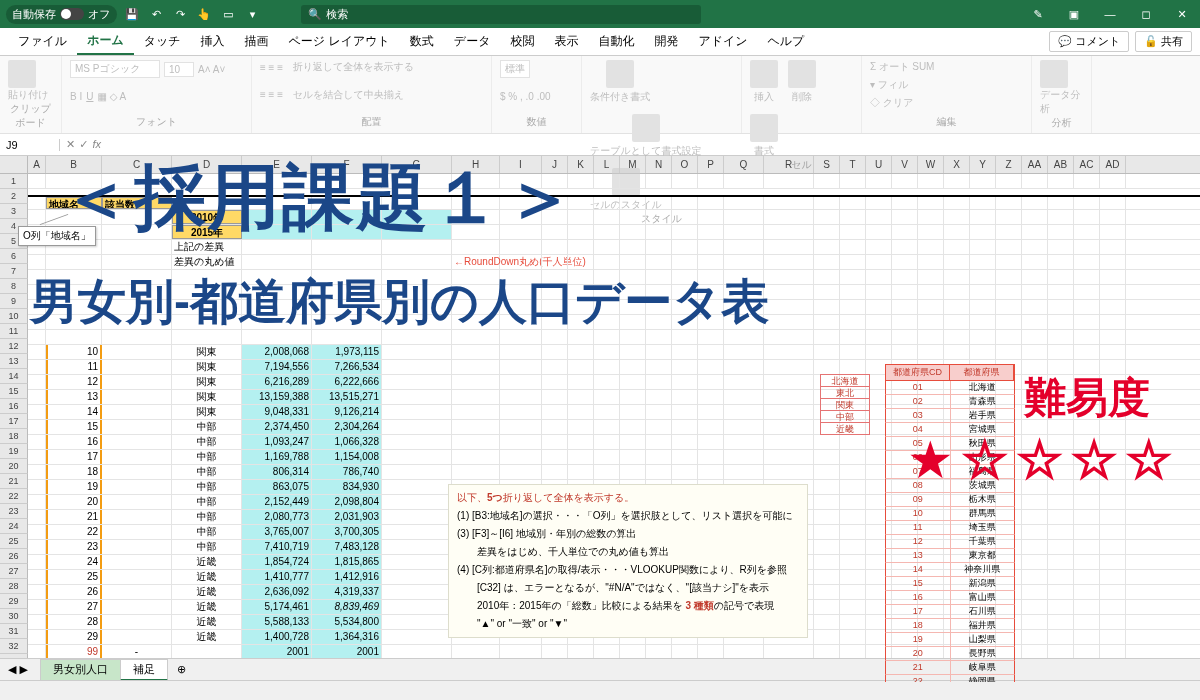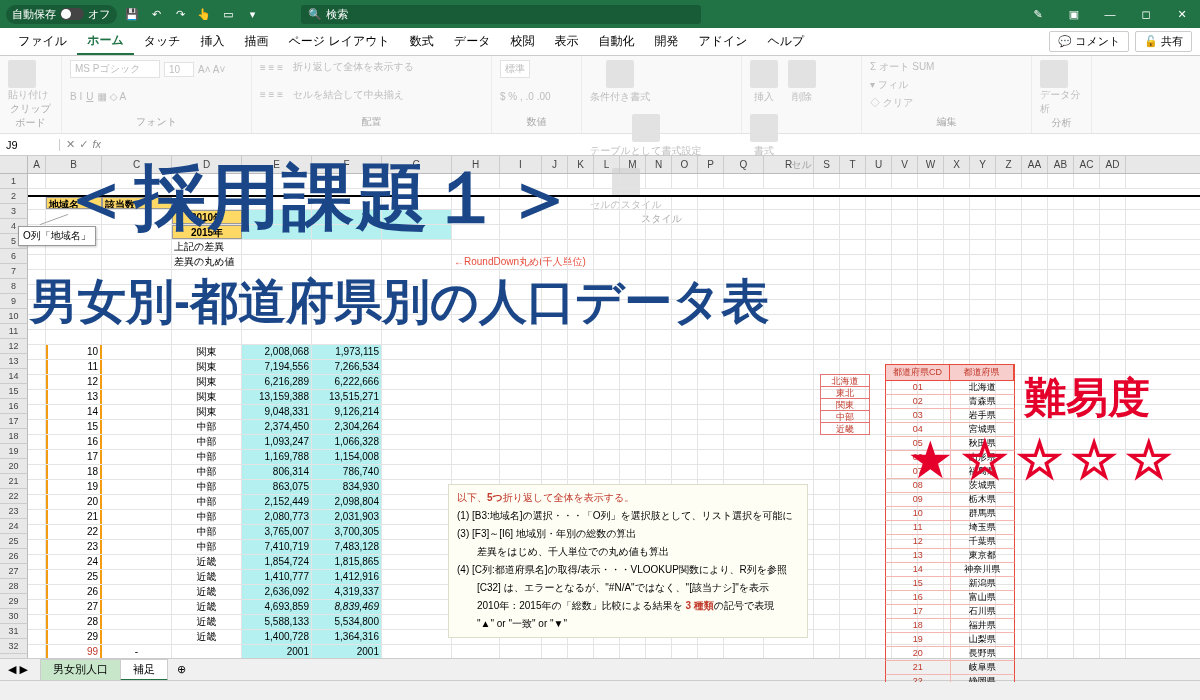--- a/index.html
+++ b/index.html
@@ -1187,21 +1187,21 @@
         <div class="cell" style="width: 26px;"></div>
         <div class="cell" style="width: 26px;"></div>
         <div class="cell" style="width: 26px;"></div>
         <div class="cell" style="width: 26px;"></div>
       </div>
       <div class="cell-row">
         <div class="cell" style="width: 18px;"></div>
         <div class="cell orange-border" style="width: 56px;">27</div>
         <div class="cell" style="width: 70px;"></div>
         <div class="cell center" style="width: 70px;">近畿</div>
-        <div class="cell cyan-cell" style="width: 70px;">4,693,859</div>
+        <div class="cell cyan-cell" style="width: 70px;">5,174,461</div>
         <div class="cell cyan-cell" style="width: 70px; font-style: italic;">8,839,469</div>
         <div class="cell" style="width: 70px;"></div>
         <div class="cell" style="width: 48px;"></div>
         <div class="cell" style="width: 42px;"></div>
         <div class="cell" style="width: 26px;"></div>
         <div class="cell" style="width: 26px;"></div>
         <div class="cell" style="width: 26px;"></div>
         <div class="cell" style="width: 26px;"></div>
         <div class="cell" style="width: 26px;"></div>
         <div class="cell" style="width: 26px;"></div>

